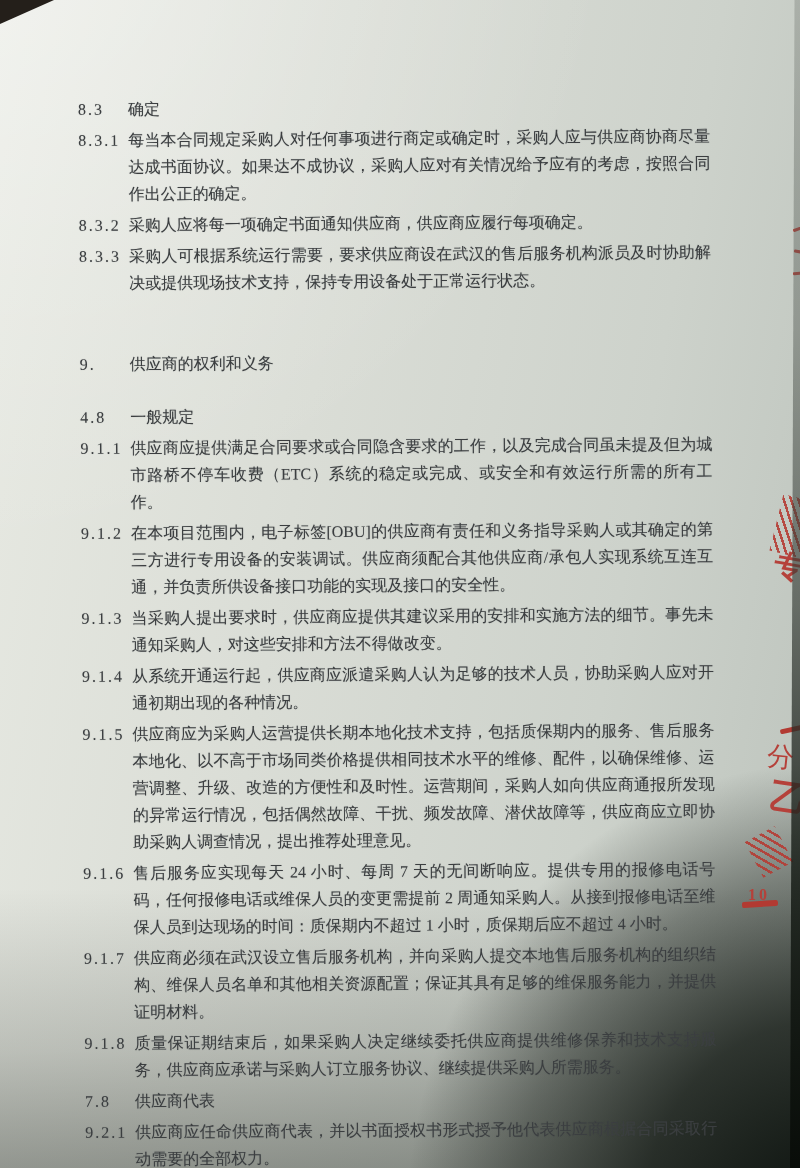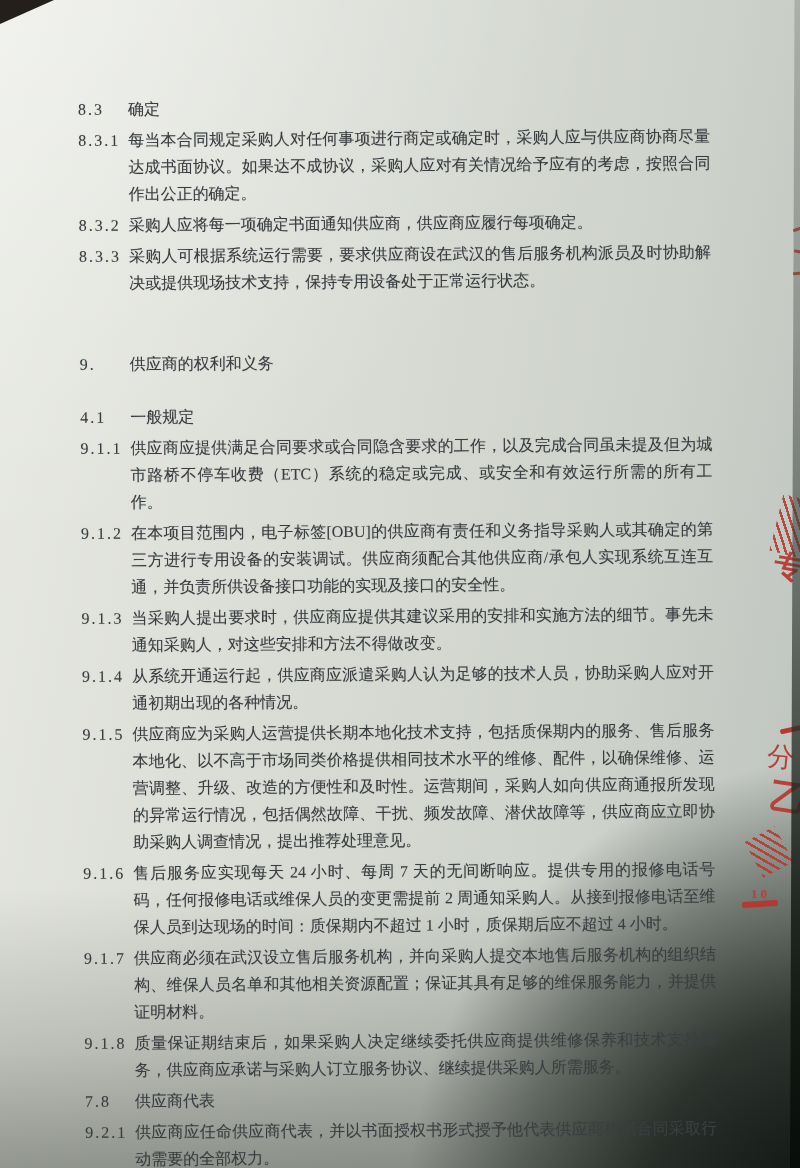--- a/index.html
+++ b/index.html
@@ -50,21 +50,21 @@
 
   
   .red-layer { position: absolute; inset: 0; pointer-events: none; }
   .red-mark { position: absolute; color: #b5413a; }
   .tick { width: 8px; height: 3px; background: #b5413a; border-radius: 1px; }
   .hatch {
     background: repeating-linear-gradient(58deg, rgba(181,60,52,0.9) 0 2.5px, rgba(181,60,52,0) 2.5px 7px);
   }
   .bar { background: #b23a32; border-radius: 2px; }
   .glyph { font-weight: bold; line-height: 1; }
-  .tiny-num { font-size: 13px; letter-spacing: 3px; font-weight: bold; }
+  .tiny-num { font-size: 16px; letter-spacing: 3px; font-weight: bold; }
 </style>
 </head>
 <body>
 
 <div class="page">
 
   <div class="corner-wedge"></div>
 
   <div class="sheet-content">
 
@@ -84,21 +84,21 @@
       <span class="num">8.3.3</span>
       <span class="text">采购人可根据系统运行需要，要求供应商设在武汉的售后服务机构派员及时协助解决或提供现场技术支持，保持专用设备处于正常运行状态。</span>
     </div>
 
     <div class="clause heading gap-large">
       <span class="num">9.</span>
       <span class="text">供应商的权利和义务</span>
     </div>
 
     <div class="clause heading gap-medium">
-      <span class="num">4.1</span>
+      <span class="num">4.8</span>
       <span class="text">一般规定</span>
     </div>
     <div class="clause">
       <span class="num">9.1.1</span>
       <span class="text">供应商应提供满足合同要求或合同隐含要求的工作，以及完成合同虽未提及但为城市路桥不停车收费（ETC）系统的稳定或完成、或安全和有效运行所需的所有工作。</span>
     </div>
     <div class="clause">
       <span class="num">9.1.2</span>
       <span class="text">在本项目范围内，电子标签[OBU]的供应商有责任和义务指导采购人或其确定的第三方进行专用设备的安装调试。供应商须配合其他供应商/承包人实现系统互连互通，并负责所供设备接口功能的实现及接口的安全性。</span>
     </div>

